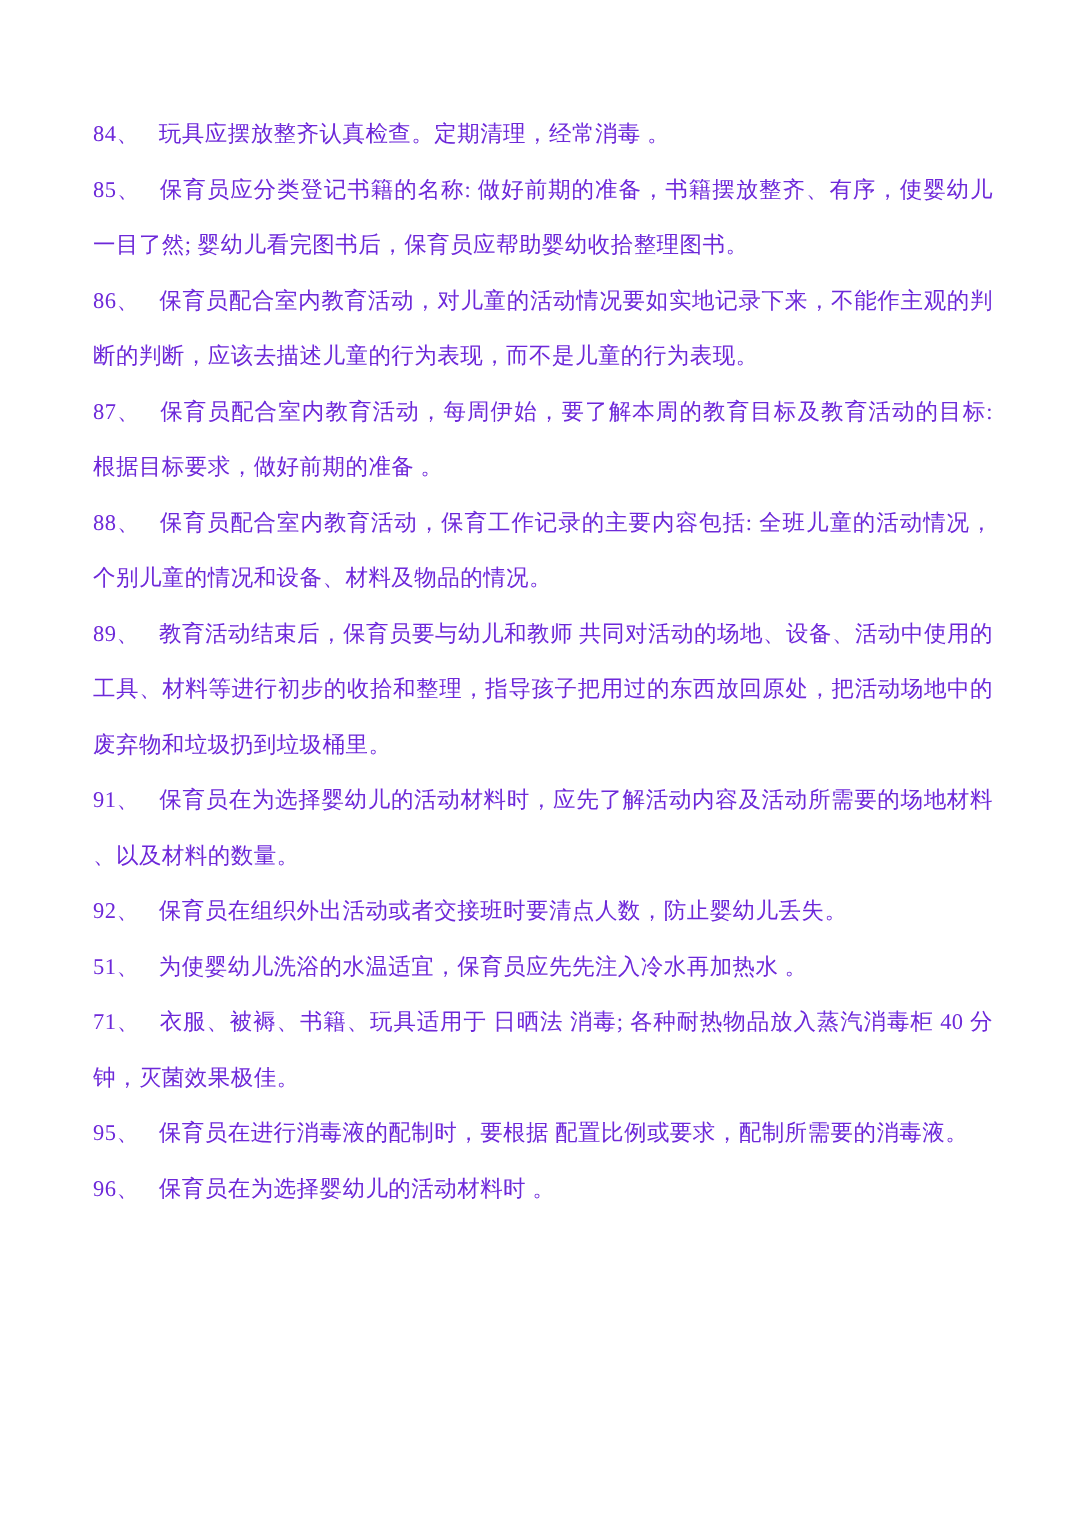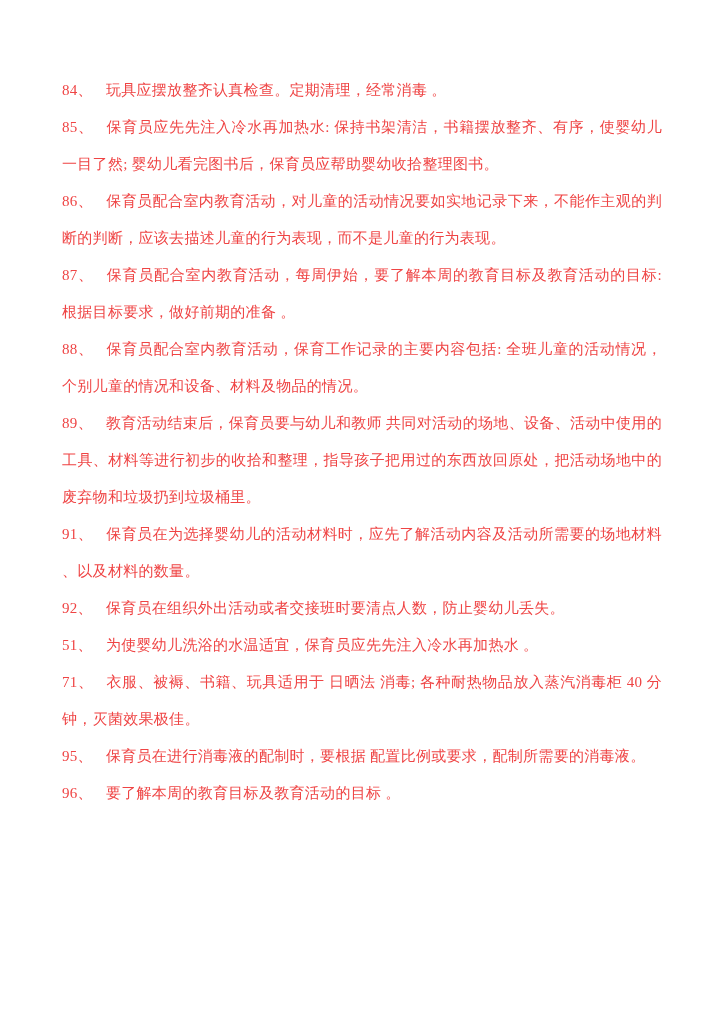--- a/index.html
+++ b/index.html
@@ -18,40 +18,40 @@
     width: 720px;
     height: 1017px;
     background: #ffffff;
     padding: 72px 58px 0 62px;
   }
   .item {
     margin: 0;
     padding: 0;
     font-size: 15px;
     line-height: 37px;
-    color: #ef4444;
+    color: #6d28d9;
     text-align: justify;
     letter-spacing: 0.3px;
   }
   .item .num {
     margin-right: 13px;
     white-space: nowrap;
   }
 </style>
 </head>
 <body>
 
 <div class="page">
 
   <p class="item">
     <span class="num">84、</span><span>玩具应摆放整齐认真检查。定期清理，经常消毒 。</span>
   </p>
 
   <p class="item">
-    <span class="num">85、</span><span>保育员应先先注入冷水再加热水: 保持书架清洁，书籍摆放整齐、有序，使婴幼儿一目了然; 婴幼儿看完图书后，保育员应帮助婴幼收拾整理图书。</span>
+    <span class="num">85、</span><span>保育员应分类登记书籍的名称: 做好前期的准备，书籍摆放整齐、有序，使婴幼儿一目了然; 婴幼儿看完图书后，保育员应帮助婴幼收拾整理图书。</span>
   </p>
 
   <p class="item">
     <span class="num">86、</span><span>保育员配合室内教育活动，对儿童的活动情况要如实地记录下来，不能作主观的判断的判断，应该去描述儿童的行为表现，而不是儿童的行为表现。</span>
   </p>
 
   <p class="item">
     <span class="num">87、</span><span>保育员配合室内教育活动，每周伊始，要了解本周的教育目标及教育活动的目标: 根据目标要求，做好前期的准备 。</span>
   </p>
 
@@ -78,16 +78,16 @@
 
   <p class="item">
     <span class="num">71、</span><span>衣服、被褥、书籍、玩具适用于 日晒法 消毒; 各种耐热物品放入蒸汽消毒柜 40 分钟，灭菌效果极佳。</span>
   </p>
 
   <p class="item">
     <span class="num">95、</span><span>保育员在进行消毒液的配制时，要根据 配置比例或要求，配制所需要的消毒液。</span>
   </p>
 
   <p class="item">
-    <span class="num">96、</span><span>要了解本周的教育目标及教育活动的目标 。</span>
+    <span class="num">96、</span><span>保育员在为选择婴幼儿的活动材料时 。</span>
   </p>
 
 </div>
 
 </body></html>

